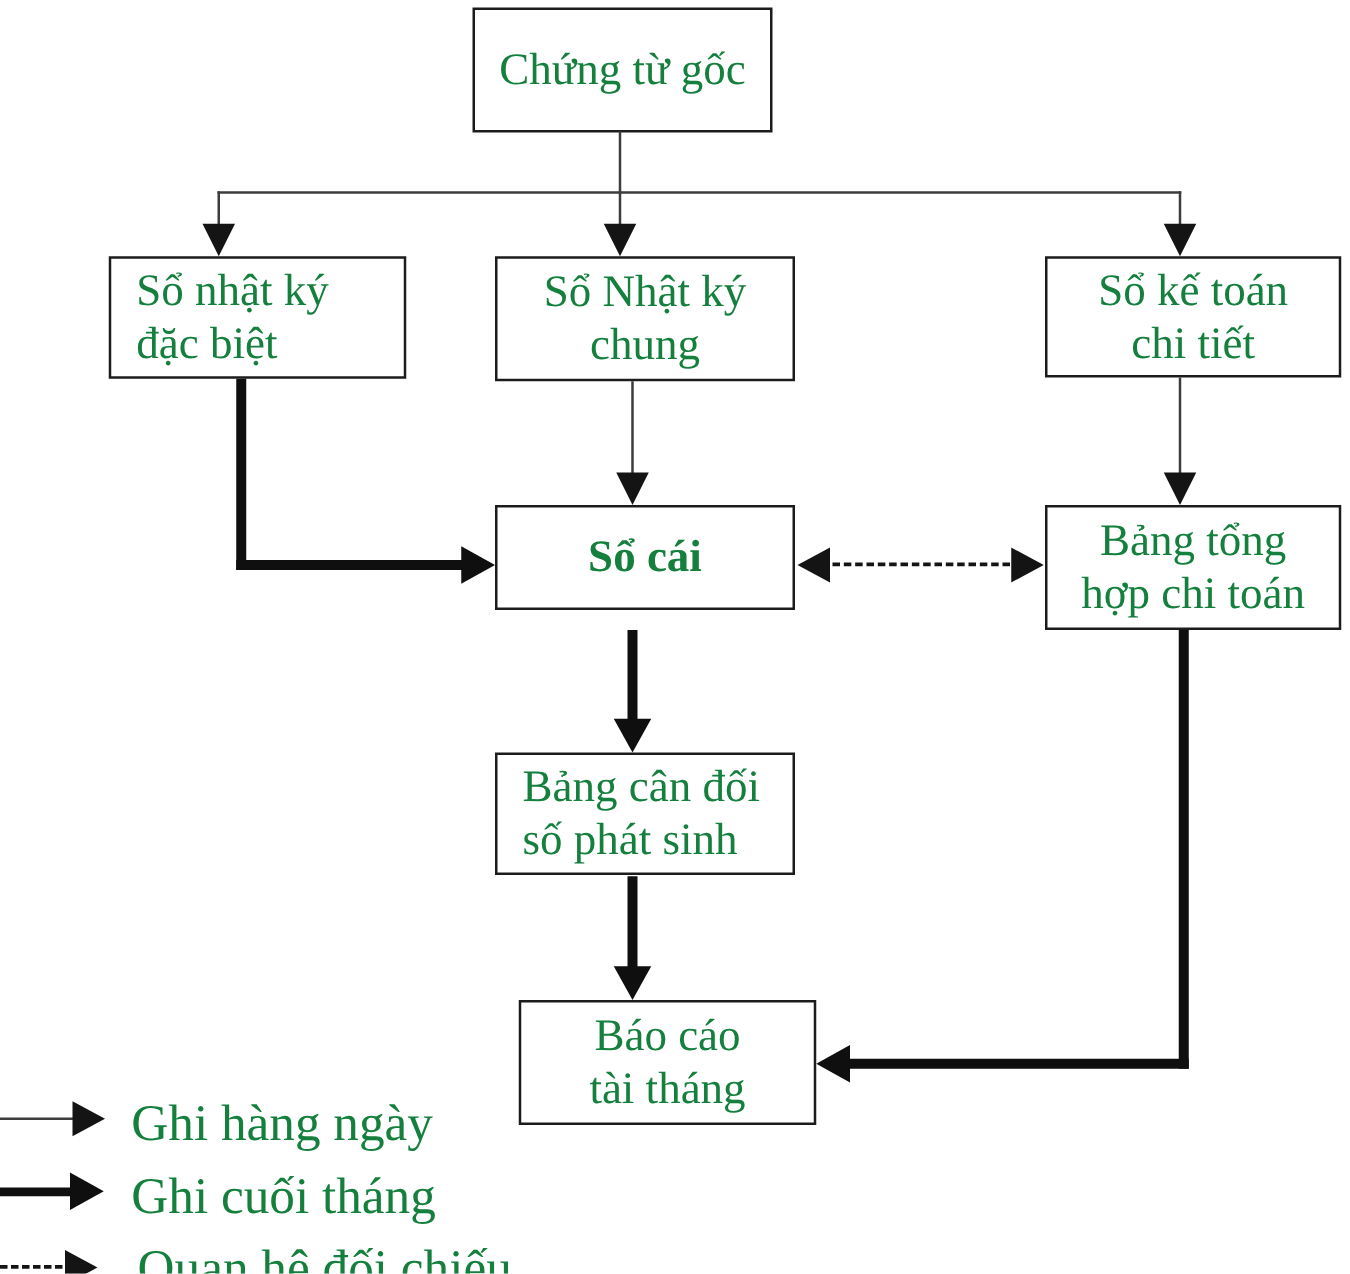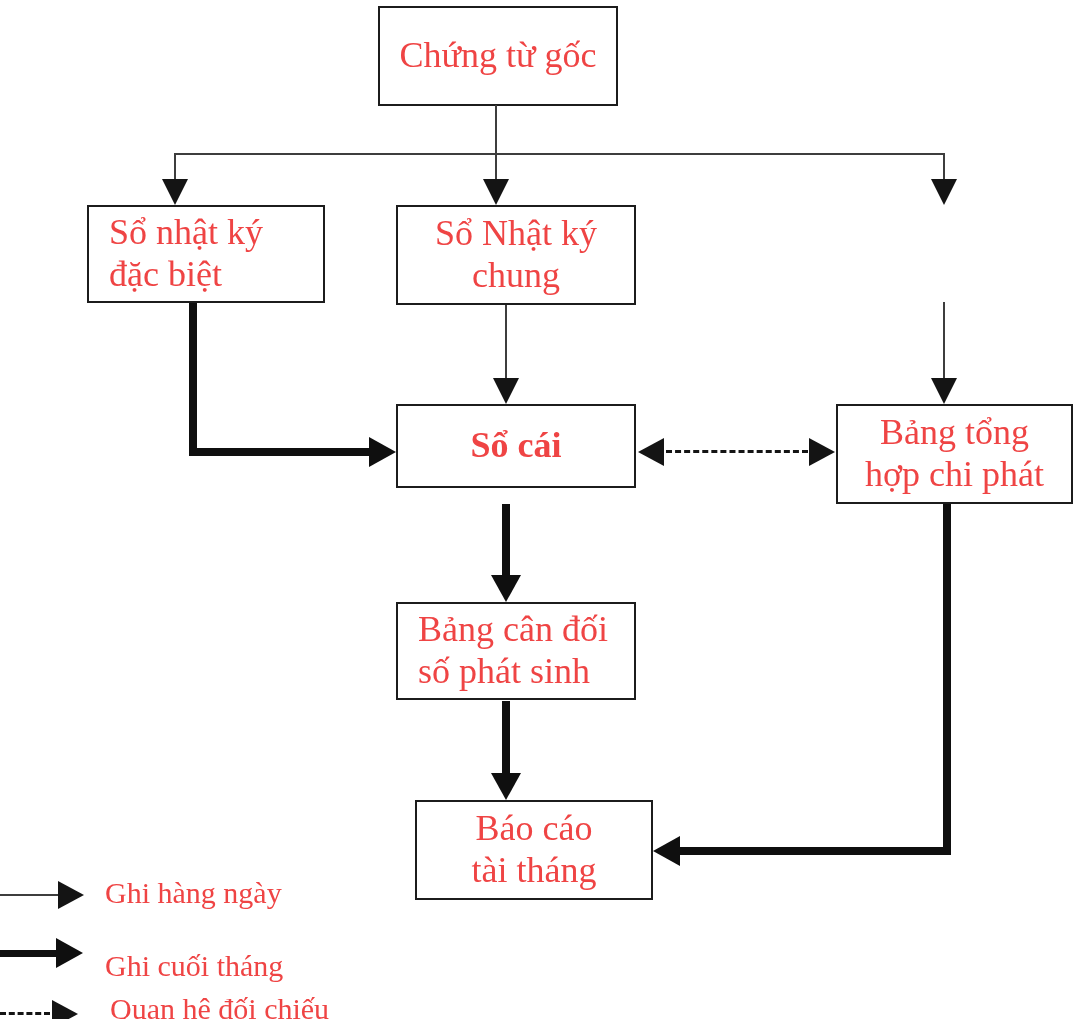--- a/index.html
+++ b/index.html
@@ -2,21 +2,21 @@
 <html><head>
 <meta charset="utf-8">
 <style>
   html,body{margin:0;padding:0;background:#ffffff;}
   .canvas{
     position:relative;
     width:1080px;height:1019px;
     background:#ffffff;
     overflow:hidden;
     font-family:"Liberation Serif","DejaVu Serif",serif;
-    color:#ef4444;
+    color:#15803d;
   }
   
   .node{
     position:absolute;
     box-sizing:border-box;
     border:2.5px solid #1c1c1c;
     background:#ffffff;
     display:flex;
     align-items:center;
     justify-content:center;
@@ -42,43 +42,45 @@
   
   .ah.right{border-top:15px solid transparent;border-bottom:15px solid transparent;border-left:27px solid #0f0f0f;}
   
   .ah.left{border-top:15px solid transparent;border-bottom:15px solid transparent;border-right:27px solid #0f0f0f;}
   
   .ah.left-d{border-top:14px solid transparent;border-bottom:14px solid transparent;border-right:26px solid #141414;}
   .ah.right-d{border-top:14px solid transparent;border-bottom:14px solid transparent;border-left:26px solid #141414;}
   
   .legend-label{
     position:absolute;
-    font-size:30px;
+    font-size:41px;
     line-height:1.1;
     white-space:nowrap;
   }
 </style>
 </head>
 <body>
 
 <div class="canvas">
 
   <div class="node" style="left:378px;top:6px;width:240px;height:100px;">Chứng từ gốc</div>
 
   <div class="node left-text" style="left:87px;top:205px;width:238px;height:98px;">Sổ nhật ký
 đặc biệt</div>
 
   <div class="node" style="left:396px;top:205px;width:240px;height:100px;">Sổ Nhật ký
 chung</div>
 
+  <div class="node" style="left:836px;top:205px;width:237px;height:97px;">Sổ kế toán
+chi tiết</div>
 
   <div class="node" style="left:396px;top:404px;width:240px;height:84px;font-weight:bold;">Sổ cái</div>
 
   <div class="node" style="left:836px;top:404px;width:237px;height:100px;">Bảng tổng
-hợp chi phát</div>
+hợp chi toán</div>
 
   <div class="node left-text" style="left:396px;top:602px;width:240px;height:98px;">Bảng cân đối
 số phát sinh</div>
 
   <div class="node" style="left:415px;top:800px;width:238px;height:100px;">Báo cáo
 tài tháng</div>
 
   <div class="seg" style="left:495px;top:105px;width:2px;height:50px;"></div>
 
   <div class="seg" style="left:174px;top:153px;width:771px;height:2px;"></div>
@@ -115,19 +117,19 @@
   <div class="seg thick" style="left:943px;top:504px;width:8px;height:351px;"></div>
   <div class="seg thick" style="left:676px;top:847px;width:275px;height:8px;"></div>
   <div class="ah left" style="left:653px;top:836px;"></div>
 
   <div class="seg" style="left:0px;top:894px;width:60px;height:2px;"></div>
   <div class="ah right-d" style="left:58px;top:881px;"></div>
   <div class="legend-label" style="left:105px;top:876px;">Ghi hàng ngày</div>
 
   <div class="seg thick" style="left:0px;top:950px;width:58px;height:7px;"></div>
   <div class="ah right" style="left:56px;top:938px;"></div>
-  <div class="legend-label" style="left:105px;top:934px;margin-top:15px;">Ghi cuối tháng</div>
+  <div class="legend-label" style="left:105px;top:934px;">Ghi cuối tháng</div>
 
   <div class="dash-h" style="left:0px;top:1012px;width:50px;"></div>
   <div class="ah right-d" style="left:52px;top:1000px;"></div>
   <div class="legend-label" style="left:110px;top:992px;">Quan hệ đối chiếu</div>
 
 </div>
 
 </body></html>

